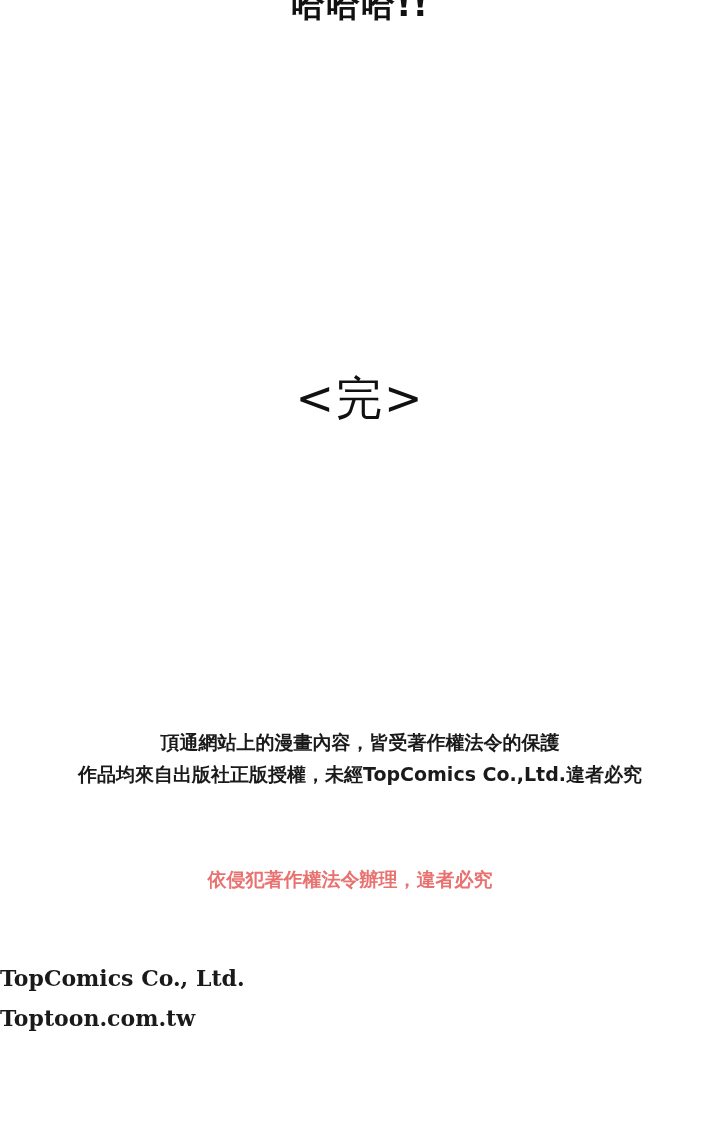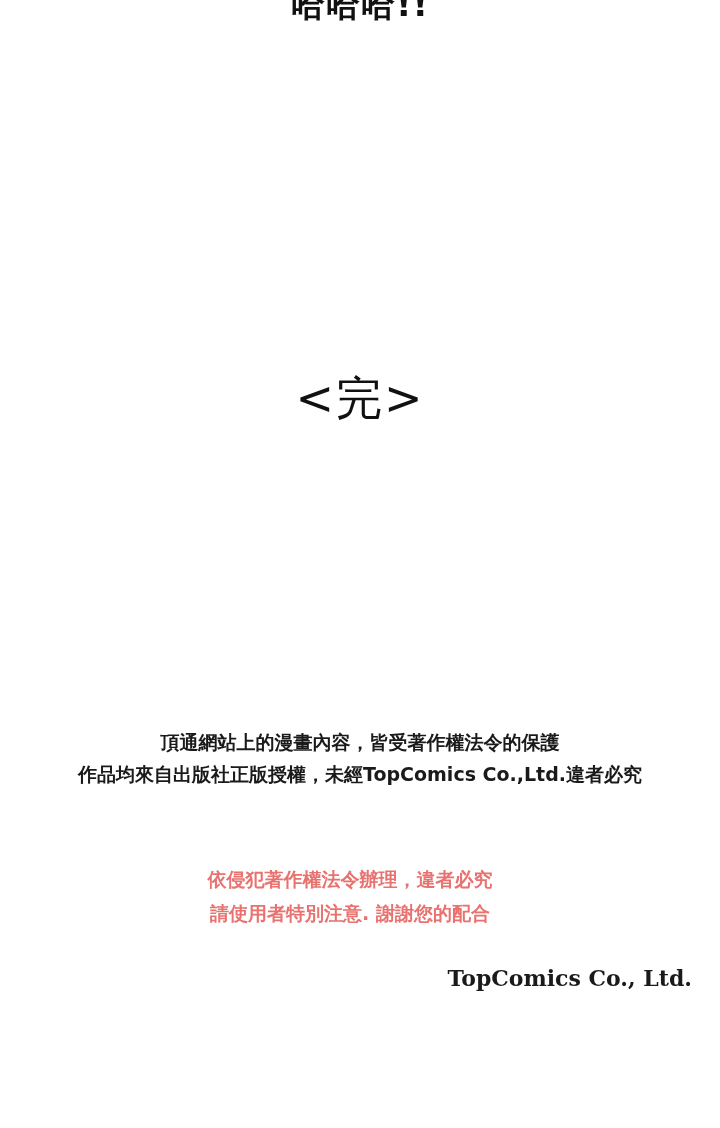--- a/index.html
+++ b/index.html
@@ -83,21 +83,21 @@
     color: #e8726f;
     line-height: 34px;
     white-space: nowrap;
   }
 
   .brand-block {
     position: absolute;
     top: 958px;
     left: 0;
     width: 692px;
-    text-align: right;
+    text-align: left;
   }
   .brand-line {
     font-family: "DejaVu Serif", "Liberation Serif", serif;
     font-size: 22px;
     font-weight: 700;
     color: #1a1a1a;
     line-height: 40px;
     white-space: nowrap;
   }
 </style>
@@ -110,20 +110,20 @@
 
   <div class="end-mark">&lt;完&gt;</div>
 
   <div class="notice-block">
     <div class="notice-line">頂通網站上的漫畫內容，皆受著作權法令的保護</div>
     <div class="notice-line">作品均來自出版社正版授權，未經TopComics Co.,Ltd.違者必究</div>
   </div>
 
   <div class="warning-block">
     <div class="warning-line">依侵犯著作權法令辦理，違者必究</div>
-    <div class="warning-line">請使用者特別注意. 謝謝您的配合</div>
   </div>
 
   <div class="brand-block">
     <div class="brand-line">TopComics Co., Ltd.</div>
+    <div class="brand-line">Toptoon.com.tw</div>
   </div>
 
 </div>
 
 </body></html>

